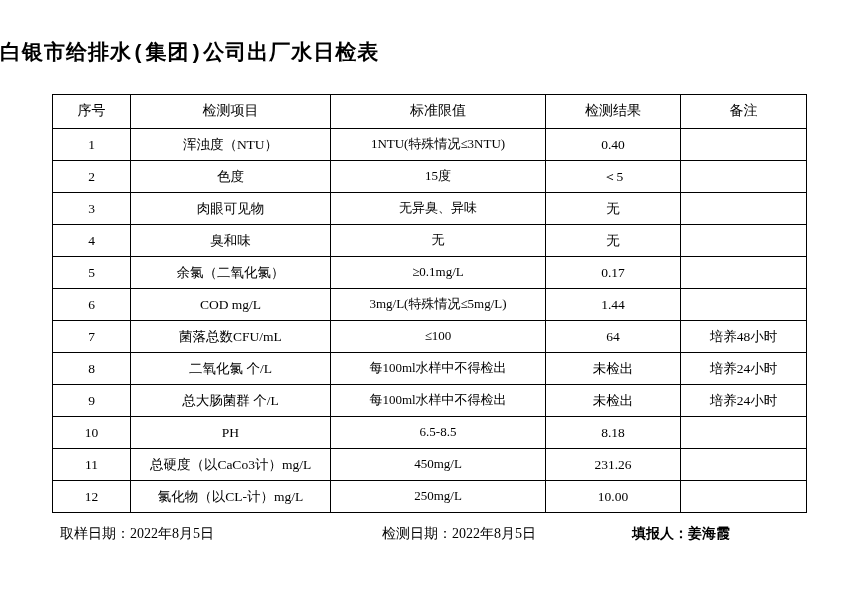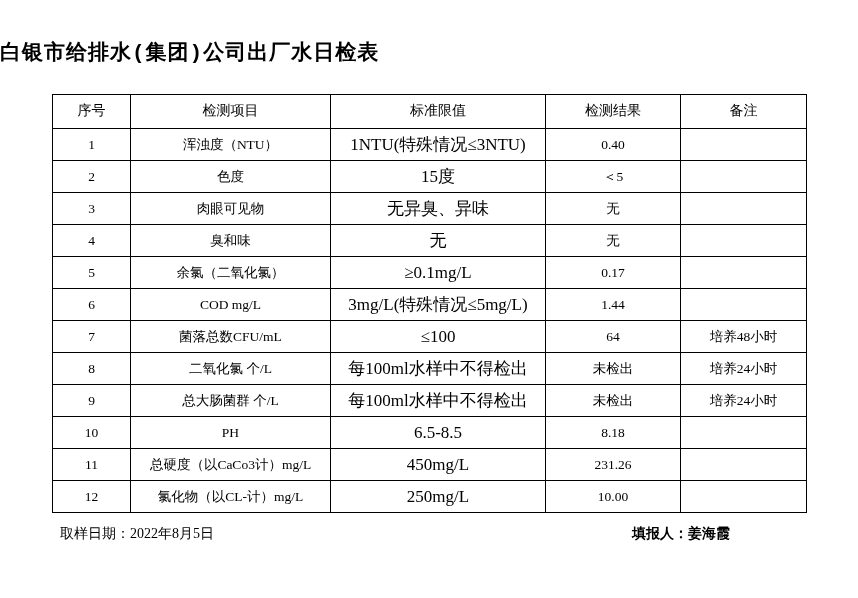--- a/index.html
+++ b/index.html
@@ -52,21 +52,21 @@
     height: 33px;
     font-size: 14px;
   }
   col.c0 { width: 78px; }
   col.c1 { width: 200px; }
   col.c2 { width: 215px; }
   col.c3 { width: 135px; }
   col.c4 { width: 126px; }
 
   .cell-item { font-size: 13.5px; }
-  .cell-limit { font-size: 17px; }
+  .cell-limit { font-size: 13px; }
   .cell-result { font-size: 13.5px; }
   .cell-remark { font-size: 13.5px; }
 
   .footer {
     margin: 0 52px;
     margin-top: 12px;
     position: relative;
     height: 26px;
     font-size: 14px;
   }
@@ -199,16 +199,17 @@
           <td class="cell-limit">250mg/L</td>
           <td class="cell-result">10.00</td>
           <td class="cell-remark"></td>
         </tr>
       </tbody>
     </table>
   </div>
 
   <div class="footer">
     <span class="f-sample">取样日期：2022年8月5日</span>
+    <span class="f-test">检测日期：2022年8月5日</span>
     <span class="f-filler">填报人：姜海霞</span>
   </div>
 
 </div>
 
 </body></html>

